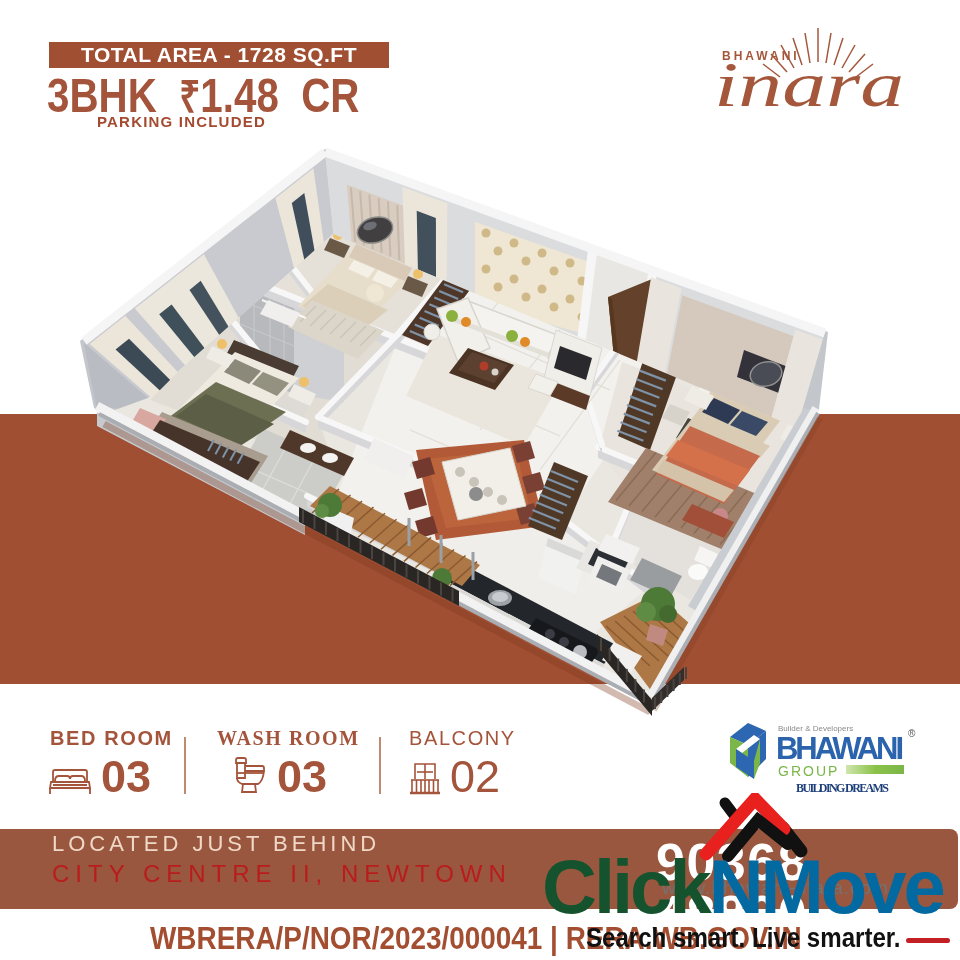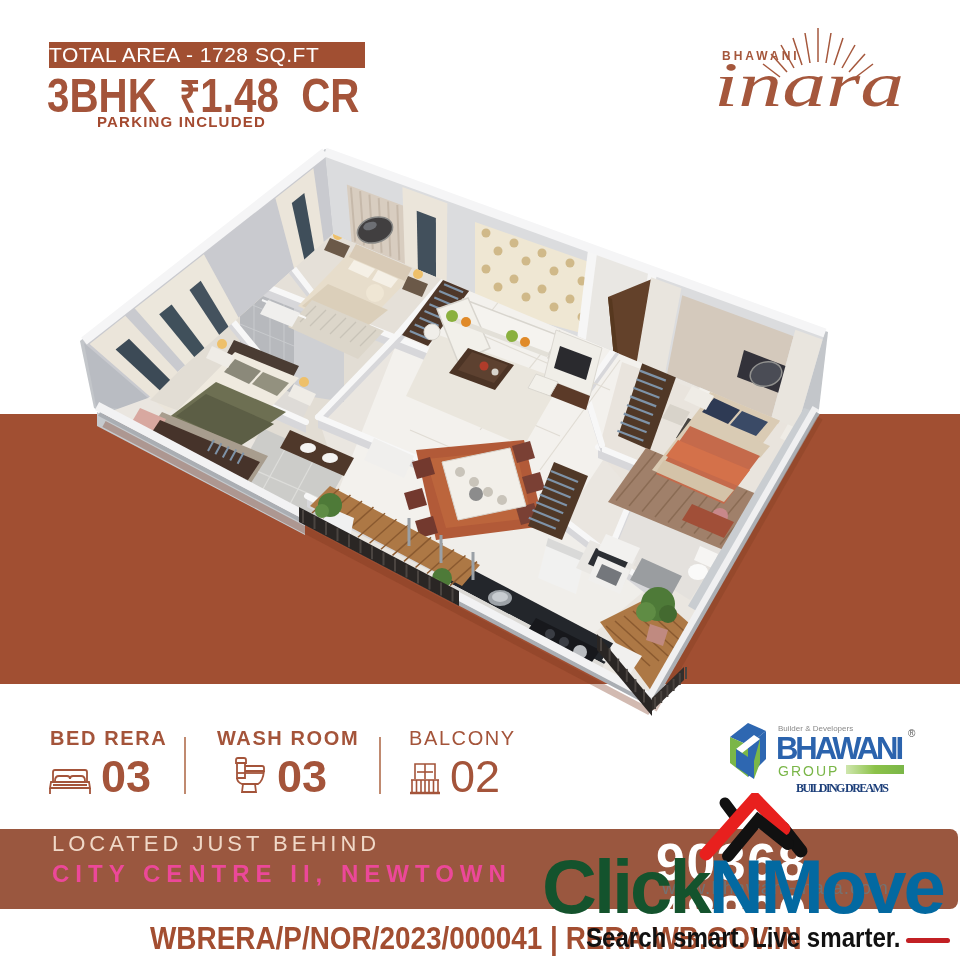--- a/index.html
+++ b/index.html
@@ -5,22 +5,22 @@
   html,body{margin:0;padding:0;}
   body{width:960px;height:960px;position:relative;overflow:hidden;background:#ffffff;
        font-family:"Liberation Sans", sans-serif;}
   .abs{position:absolute;}
 </style>
 </head>
 <body>
 
 <div class="abs" style="left:0;top:414px;width:960px;height:270px;background:#a14f32;"></div>
 
-<div class="abs" style="left:49px;top:42px;width:316px;height:26px;background:#a14f32;color:#fff;
-     font-size:21px;font-weight:normal;line-height:26px;letter-spacing:0.5px;">TOTAL AREA - 1728 SQ.FT</div>
+<div class="abs" style="left:49px;top:42px;width:340px;height:26px;background:#a14f32;color:#fff;
+     font-size:21px;font-weight:bold;line-height:26px;text-align:center;letter-spacing:0.5px;">TOTAL AREA - 1728 SQ.FT</div>
 
 <div class="abs" style="left:47px;top:72px;font-size:48px;font-weight:bold;color:#a4543a;line-height:1;white-space:nowrap;transform:scaleX(0.84);transform-origin:0 0;">3BHK&nbsp; <span style="font-size:44px;">₹</span>1.48&nbsp; CR</div>
 
 <div class="abs" style="left:49px;top:114px;font-size:15px;font-weight:bold;color:#a44a30;letter-spacing:1.2px;line-height:1;margin-left:48px;">PARKING INCLUDED</div>
 
 <svg class="abs" style="left:690px;top:18px;" width="250" height="100" viewBox="0 0 250 100">
 
   <g stroke="#a5573c" stroke-width="1.5" fill="none">
     <line x1="128" y1="44" x2="128" y2="10"></line>
     <line x1="120" y1="45" x2="115" y2="15"></line>
@@ -542,36 +542,36 @@
 <g stroke="#4a4440" stroke-width="2">
       <line x1="655.0" y1="697.0" x2="655.0" y2="709.0"></line>
       <line x1="661.2" y1="691.0" x2="661.2" y2="703.0"></line>
       <line x1="667.4" y1="685.0" x2="667.4" y2="697.0"></line>
       <line x1="673.6" y1="679.0" x2="673.6" y2="691.0"></line>
       <line x1="679.8" y1="673.0" x2="679.8" y2="685.0"></line>
       <line x1="686.0" y1="667.0" x2="686.0" y2="679.0"></line>
     </g>
 </svg>
 
-<div class="abs" style="left:50px;top:728px;font-size:20px;font-weight:bold;color:#a4543a;letter-spacing:1.6px;line-height:1;">BED RERA</div>
+<div class="abs" style="left:50px;top:728px;font-size:20px;font-weight:bold;color:#a4543a;letter-spacing:1.6px;line-height:1;">BED ROOM</div>
 <div class="abs" style="left:101px;top:754px;font-size:45px;font-weight:bold;color:#a4543a;line-height:1;">03</div>
 
 <svg class="abs" style="left:47px;top:768px;" width="46" height="28" viewBox="0 0 46 28">
   <g fill="none" stroke="#a4543a" stroke-width="1.8">
     <path d="M6 14 L6 4 Q6 2 8 2 L38 2 Q40 2 40 4 L40 14"></path>
     <path d="M8 13 Q8 8 12 8 L20 8 Q23 8 23 11 M23 11 Q23 8 26 8 L34 8 Q38 8 38 13"></path>
     <path d="M4 14 L42 14 L43 20 L3 20 Z"></path>
     <path d="M3 20 L3 26 M43 20 L43 26"></path>
     <path d="M6 17 L40 17"></path>
   </g>
 </svg>
 
 <div class="abs" style="left:184px;top:737px;width:2px;height:57px;background:#c08a70;"></div>
 
-<div class="abs" style="left:217px;top:728px;font-size:20px;font-weight:bold;color:#a4543a;letter-spacing:1.6px;line-height:1;">WASH ROOM</div>
+<div class="abs" style="left:217px;top:728px;font-size:20px;font-weight:bold;color:#a4543a;letter-spacing:1.6px;line-height:1;font-family:Liberation Serif, serif;">WASH ROOM</div>
 <div class="abs" style="left:277px;top:754px;font-size:45px;font-weight:bold;color:#a4543a;line-height:1;">03</div>
 
 <svg class="abs" style="left:228px;top:754px;" width="40" height="44" viewBox="0 0 40 44">
   <g fill="none" stroke="#a4543a" stroke-width="1.8">
     <path d="M8 6 Q8 4 10 4 L16 4 Q18 4 18 6 L18 9 L8 9 Z"></path>
     <path d="M9 9 L9 24 L17 24 L17 9"></path>
     <path d="M17 12 L34 12 Q36 12 36 14 L36 17 L17 17"></path>
     <path d="M9 24 Q9 28 14 30 L30 30 Q35 27 36 17"></path>
     <path d="M9 19 L36 19"></path>
     <path d="M15 30 L14 38 L28 38 L27 30"></path>
@@ -616,21 +616,21 @@
   </linearGradient>
     </defs>
   <rect x="126" y="50" width="58" height="9" fill="url(#gbar)"></rect>
   <text x="76" y="77" font-size="12" font-weight="bold" fill="#1d3f7a" font-family="Liberation Serif, serif" textLength="93">BUILDING DREAMS</text>
 </svg>
 
 <div class="abs" style="left:0;top:829px;width:958px;height:80px;background:#9a573f;border-radius:0 8px 8px 0;"></div>
 
 <div class="abs" style="left:52px;top:833px;font-size:22px;color:#f0d8c7;letter-spacing:4px;line-height:1;">LOCATED JUST BEHIND</div>
 
-<div class="abs" style="left:52px;top:862px;font-size:24px;font-weight:bold;color:#ec4899;letter-spacing:6px;line-height:1;">CITY CENTRE II, NEWTOWN</div>
+<div class="abs" style="left:52px;top:862px;font-size:24px;font-weight:normal;color:#b91c1c;letter-spacing:6px;line-height:1;">CITY CENTRE II, NEWTOWN</div>
 
 <div class="abs" style="left:656px;top:836px;font-size:52px;font-weight:bold;color:#ffffff;letter-spacing:1.5px;line-height:1;">90368 48800</div>
 
 <div class="abs" style="left:662px;top:878px;font-size:19px;color:#737373;letter-spacing:1px;line-height:1;">www.bhawani-inara.com</div>
 
 <div class="abs" style="left:150px;top:923px;font-size:31px;font-weight:bold;color:#a34e31;line-height:1;white-space:nowrap;transform:scaleX(0.9);transform-origin:0 0;">WBRERA/P/NOR/2023/000041 | RERA.WB.GOV.IN</div>
 
 <svg class="abs" style="left:693px;top:793px;" width="120" height="72" viewBox="0 0 120 72">
   <path d="M32 10 L44 26" stroke="#111" stroke-width="11" stroke-linecap="round" fill="none"></path>
   <path d="M90 35 L108 58" stroke="#111" stroke-width="13" stroke-linecap="round" fill="none"></path>

